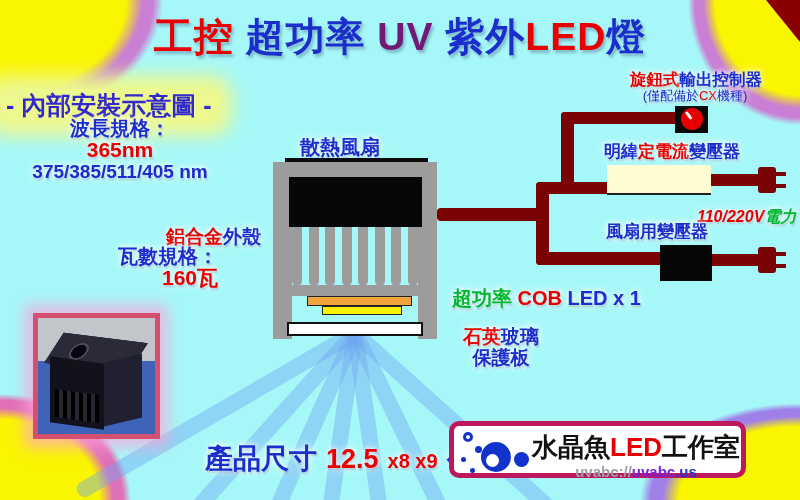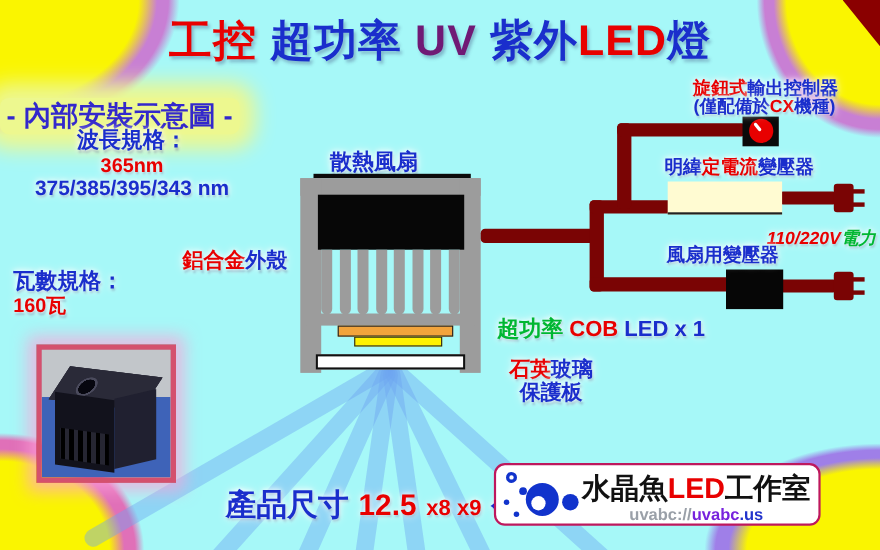--- a/index.html
+++ b/index.html
@@ -32,24 +32,24 @@
   .r7{height:295px;transform:rotate(-48deg)}
 
   
   .title{left:0;top:10px;width:100%;text-align:center;font-size:39px;font-weight:bold;letter-spacing:1px;text-shadow:2px 3px 3px rgba(40,40,100,.3)}
   .subtitle-row{left:0;top:89px;width:100%;text-align:left}
   .subtitle-band{display:inline-block;font-size:25px;font-weight:bold;color:#3328CC;background:#EDF88F;box-shadow:0 0 18px 14px #EDF88F;border-radius:8px;padding:0 6px}
 
   
   .spec-wave{left:12px;top:117px;width:216px;text-align:center;font-weight:bold;line-height:22px}
   .spec-l1{font-size:20px}
-  .spec-l2{font-size:18px}
+  .spec-l2{font-size:21px}
   .spec-l3{font-size:19px}
   .shell-label{left:166px;top:224px;font-size:19px;font-weight:bold}
-  .spec-watt{left:12px;top:245px;width:206px;text-align:left;font-weight:bold;line-height:22px}
+  .spec-watt{left:12px;top:245px;width:206px;text-align:right;font-weight:bold;line-height:22px}
 
   
   .lamp-topline{left:285px;top:158px;width:143px;height:4px;background:#0B0B0B}
   .shell-top{left:273px;top:162px;width:164px;height:16px;background:#9C9C9C}
   .shell-left{left:273px;top:162px;width:19px;height:177px;background:#9C9C9C}
   .shell-right{left:418px;top:162px;width:19px;height:177px;background:#9C9C9C}
   .lamp-fan{left:289px;top:177px;width:133px;height:50px;background:#070707}
   .fins{left:292px;top:227px;width:126px;height:59px;display:flex;justify-content:space-between}
   .fin{width:10px;height:100%;background:#9C9C9C;border-radius:0 0 5px 5px}
   .hs-base{left:279px;top:285px;width:152px;height:11px;background:#9C9C9C}
@@ -74,21 +74,21 @@
   .psu-box{left:607px;top:165px;width:104px;height:30px;background:#FFFBD2;border-bottom:2px solid #222}
   .fanpsu-box{left:660px;top:245px;width:52px;height:36px;background:#060606}
   .plug{position:absolute;width:18px;height:26px;background:#7A0404;border-radius:3px}
   .plug1{left:758px;top:167px}.plug2{left:758px;top:247px}
   .prong{position:absolute;width:11px;height:4px;background:#7A0404}
   .p1a{left:775px;top:172px}.p1b{left:775px;top:184px}
   .p2a{left:775px;top:252px}.p2b{left:775px;top:264px}
 
   
   .ctrl-label{left:630px;top:69px;font-size:16.5px;font-weight:bold;white-space:nowrap}
-  .ctrl-note{left:628px;top:87px;width:134px;text-align:center;font-size:16px;font-weight:bold;white-space:nowrap}
+  .ctrl-note{left:628px;top:87px;width:134px;text-align:center;font-size:13px;font-weight:normal;white-space:nowrap}
   .psu-label{left:604px;top:140px;font-size:17px;font-weight:bold;white-space:nowrap}
   .power-label{left:697px;top:207px;font-size:16px;font-weight:bold;font-style:italic;white-space:nowrap}
   .fanpsu-label{left:606px;top:220px;font-size:17px;font-weight:bold;white-space:nowrap}
   .cob-label{left:452px;top:285px;font-size:20px;font-weight:bold;white-space:nowrap}
   .glass-label{left:448px;top:326px;width:106px;text-align:center;font-size:19px;font-weight:bold;line-height:21px}
 
   
   .photo{left:33px;top:313px;width:127px;height:126px;border:5px solid #D4506E;box-shadow:0 0 14px 8px rgba(255,160,215,.7);background:linear-gradient(180deg,#C2C6CA 0 37%,#3E63B8 37% 100%);overflow:hidden}
   .dev-top{left:16px;top:20px;width:84px;height:30px;background:
      radial-gradient(circle 11px at 30% 52%, #07070F 0 58%, #4A4A5C 60% 74%, #2A2A38 78%),
@@ -98,21 +98,21 @@
   .dev-vents{left:5px;top:32px;width:44px;height:28px;background:repeating-linear-gradient(90deg,#000 0 4px,#262632 4px 8px)}
   .dev-side{left:66px;top:40px;width:38px;height:64px;background:#202030;transform:skewY(-13deg)}
 
   
   .dim-line{left:205px;top:440px;display:flex;align-items:baseline;gap:9px;font-weight:bold}
   .dim-label,.dim-unit{font-size:28px}
   .dim-main{font-size:27px}
   .dim-rest{font-size:20px}
 
   
-  .logo-box{left:449px;top:421px;width:297px;height:57px;background:#fff;border:2px solid #be185d;border-radius:10px}
+  .logo-box{left:449px;top:421px;width:297px;height:57px;background:#fff;border:5px solid #be185d;border-radius:10px}
   .lc{position:absolute;background:#1133CC;border-radius:50%}
   .lc-ring{position:absolute;left:9px;top:6px;width:10px;height:10px;border:3px solid #1133CC;border-radius:50%;background:#fff}
   .lc-d1{left:21px;top:20px;width:7px;height:7px}
   .lc-d2{left:7px;top:31px;width:5px;height:5px}
   .lc-big{left:27px;top:16px;width:30px;height:30px}
   .lc-hole{position:absolute;left:32px;top:28px;width:13px;height:13px;background:#fff;border-radius:50%}
   .lc-med{left:60px;top:26px;width:15px;height:15px}
   .lc-d3{left:16px;top:42px;width:5px;height:5px}
   .logo-name{position:absolute;left:72px;top:4px;width:220px;text-align:center;font-size:26px;font-weight:bold;color:#111;white-space:nowrap}
   .logo-url{position:absolute;left:72px;top:37px;width:220px;text-align:center;font-size:15px;font-weight:bold}
@@ -137,21 +137,21 @@
   <div class="abs title">
     <span class="c-red">工控 </span><span class="c-blue">超功率</span><span class="c-purple">  UV </span><span class="c-blue"> 紫外</span><span class="c-red">LED</span><span class="c-blue">燈</span>
   </div>
   <div class="abs subtitle-row">
     <span class="subtitle-band">- 內部安裝示意圖 -</span>
   </div>
 
   <div class="abs spec-wave glow">
     <div class="spec-l1 c-blue">波長規格：</div>
     <div class="spec-l2 c-red">365nm</div>
-    <div class="spec-l3 c-blue">375/385/395/343 nm</div>
+    <div class="spec-l3 c-blue">375/385/511/405 nm</div>
   </div>
   <div class="abs shell-label glow">
     <span class="c-red">鋁合金</span><span class="c-blue">外殼</span>
   </div>
   <div class="abs spec-watt glow">
     <div class="spec-l1 c-blue">瓦數規格：</div>
     <div class="spec-l2 c-red">160瓦</div>
   </div>
 
   <div class="abs fan-label c-blue glow">散熱風扇</div>

